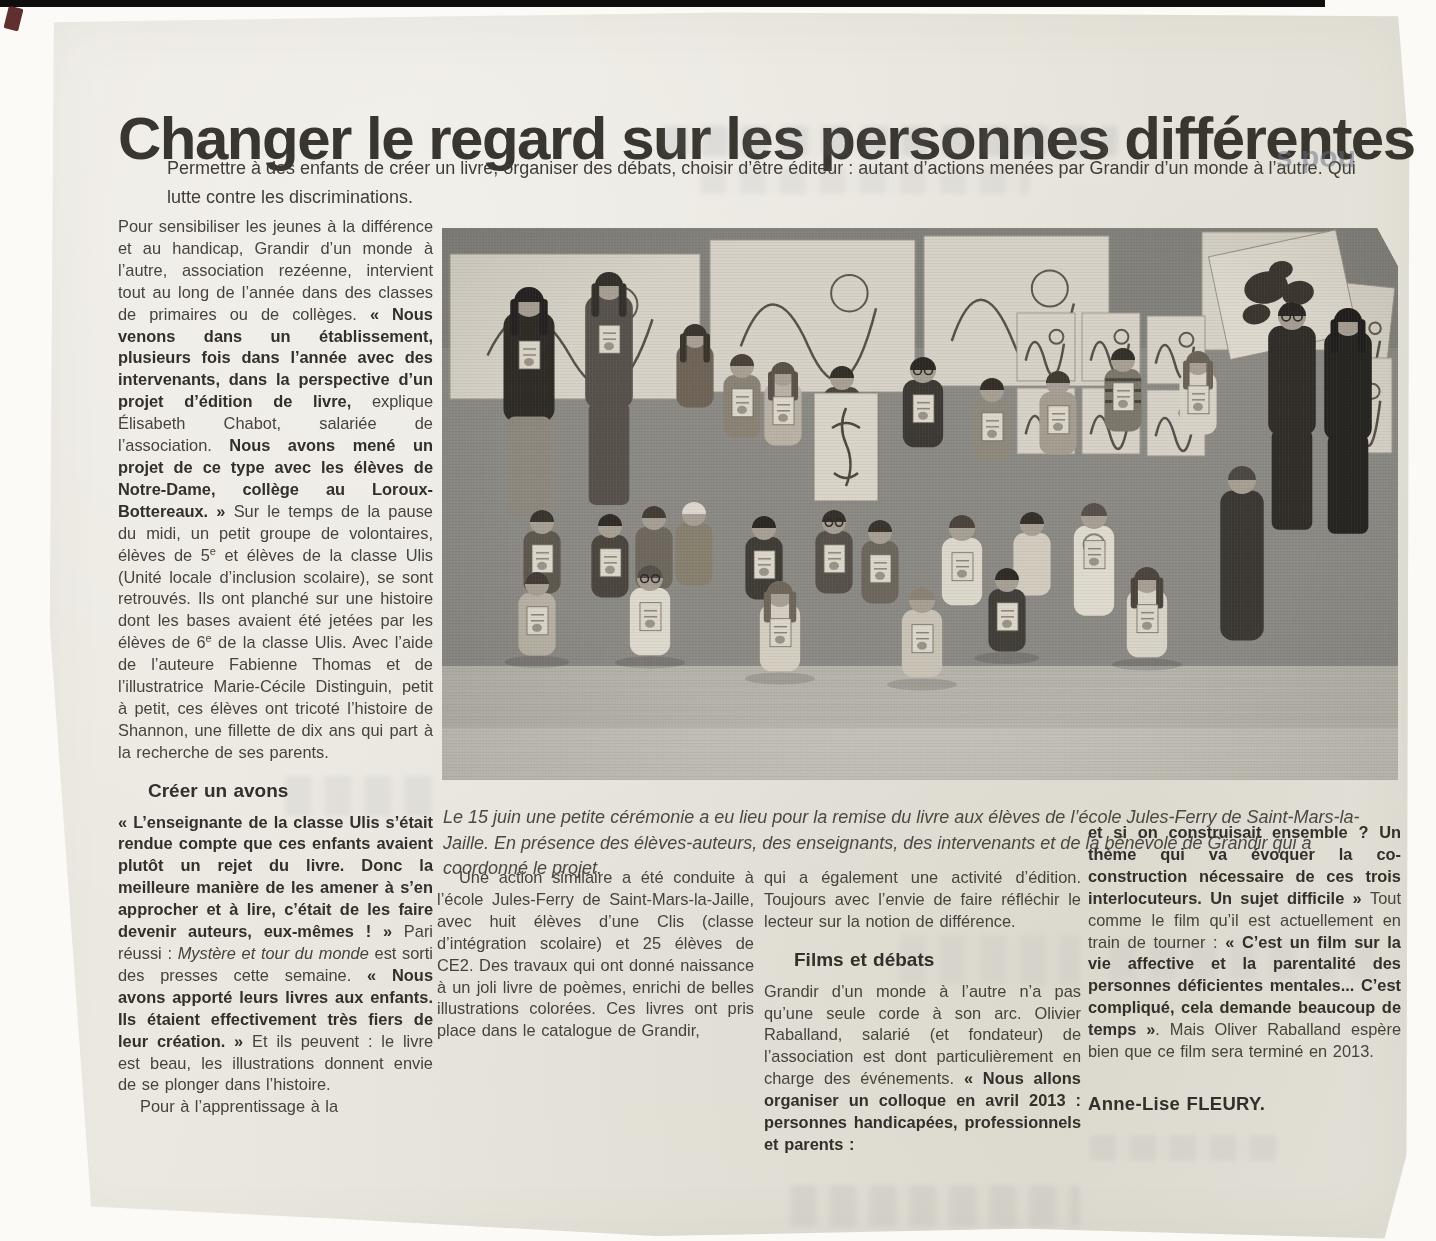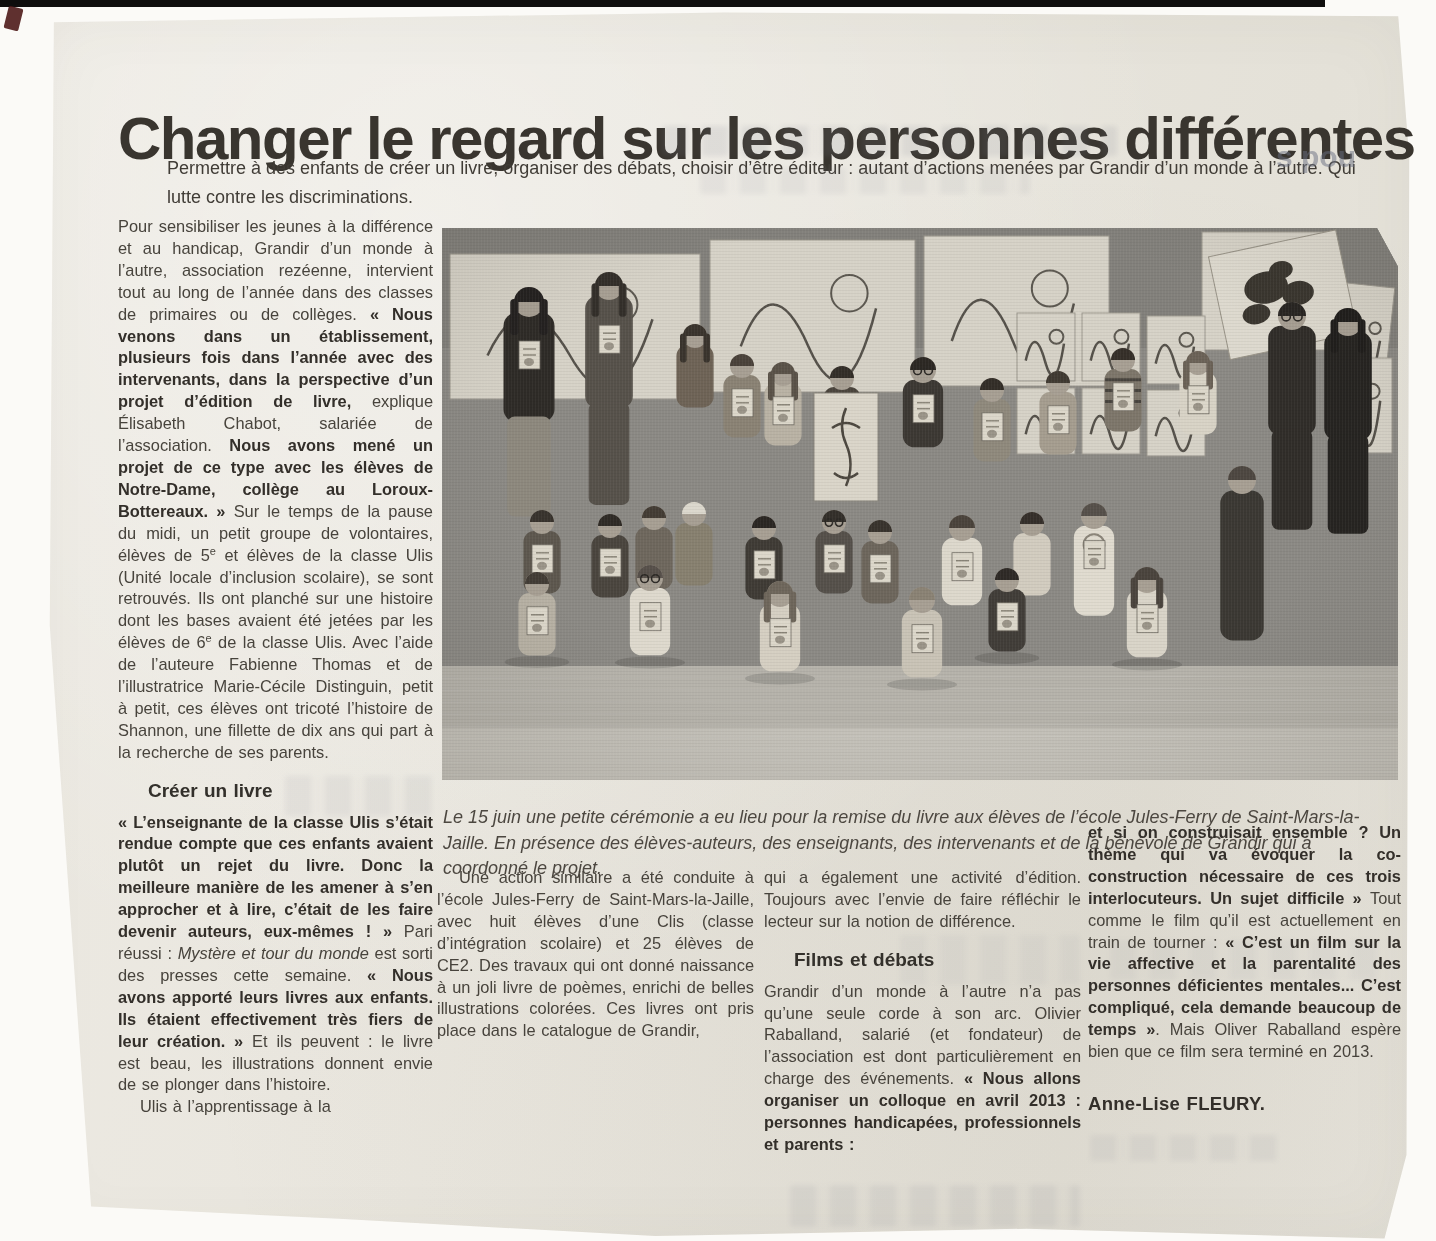--- a/index.html
+++ b/index.html
@@ -88,23 +88,23 @@
 <div class="ghost bars" style="left:700px;top:168px;width:330px;height:26px;opacity:.3;"></div>
 <div class="ghost-frag">s pou</div>
 <div class="ghost bars" style="left:285px;top:776px;width:150px;height:40px;opacity:.3;"></div>
 <div class="ghost bars" style="left:1090px;top:1135px;width:190px;height:26px;opacity:.3;"></div>
 <div class="ghost bars" style="left:790px;top:1185px;width:290px;height:42px;opacity:.35;"></div>
 <div class="ghost bars" style="left:900px;top:935px;width:180px;height:50px;opacity:.22;"></div>
 <div class="ghost bars" style="left:1110px;top:940px;width:270px;height:40px;opacity:.22;"></div>
 
 <div class="col col1">
     <p class="para"><span>Pour sensibiliser les jeunes à la différence et au handicap, Grandir d’un monde à l’autre, association rezéenne, intervient tout au long de l’année dans des classes de primaires ou de collèges. </span><span class="seg-b">« Nous venons dans un établissement, plusieurs fois dans l’année avec des intervenants, dans la perspective d’un projet d’édition de livre, </span><span>explique Élisabeth Chabot, salariée de l’association. </span><span class="seg-b">Nous avons mené un projet de ce type avec les élèves de Notre-Dame, collège au Loroux-Bottereaux. » </span><span>Sur le temps de la pause du midi, un petit groupe de volontaires, élèves de 5</span><span class="seg-sup">e</span><span> et élèves de la classe Ulis (Unité locale d’inclusion scolaire), se sont retrouvés. Ils ont planché sur une histoire dont les bases avaient été jetées par les élèves de 6</span><span class="seg-sup">e</span><span> de la classe Ulis. Avec l’aide de l’auteure Fabienne Thomas et de l’illustratrice Marie-Cécile Distinguin, petit à petit, ces élèves ont tricoté l’histoire de Shannon, une fillette de dix ans qui part à la recherche de ses parents.</span></p>
-    <h3 class="subhead">Créer un livre</h3>
+    <h3 class="subhead">Créer un avons</h3>
     <p class="para"><span class="seg-b">« L’enseignante de la classe Ulis s’était rendue compte que ces enfants avaient plutôt un rejet du livre. Donc la meilleure manière de les amener à s’en approcher et à lire, c’était de les faire devenir auteurs, eux-mêmes ! » </span><span>Pari réussi : </span><span class="seg-i">Mystère et tour du monde</span><span> est sorti des presses cette semaine. </span><span class="seg-b">« Nous avons apporté leurs livres aux enfants. Ils étaient effectivement très fiers de leur création. » </span><span>Et ils peuvent : le livre est beau, les illustrations donnent envie de se plonger dans l’histoire.</span></p>
-    <p class="para indent"><span>Ulis à l’apprentissage à la</span></p>
+    <p class="para indent"><span>Pour à l’apprentissage à la</span></p>
   </div>
 
 <div class="photo">
   <svg id="photo-svg" width="956" height="552" viewBox="0 0 956 552">
       <rect x="0" y="0" width="956" height="460" fill="#8b8984"></rect>
       <rect x="0" y="0" width="956" height="120" fill="#82807b"></rect>
       <rect x="0" y="438" width="956" height="114" fill="#b5b2aa"></rect>
       <rect x="0" y="500" width="956" height="52" fill="#c3c0b8"></rect>
       <line x1="0" y1="450" x2="956" y2="448" stroke="rgba(255,255,255,.10)" stroke-width="1"></line>
       <line x1="0" y1="462" x2="956" y2="460" stroke="rgba(255,255,255,.10)" stroke-width="1"></line>

